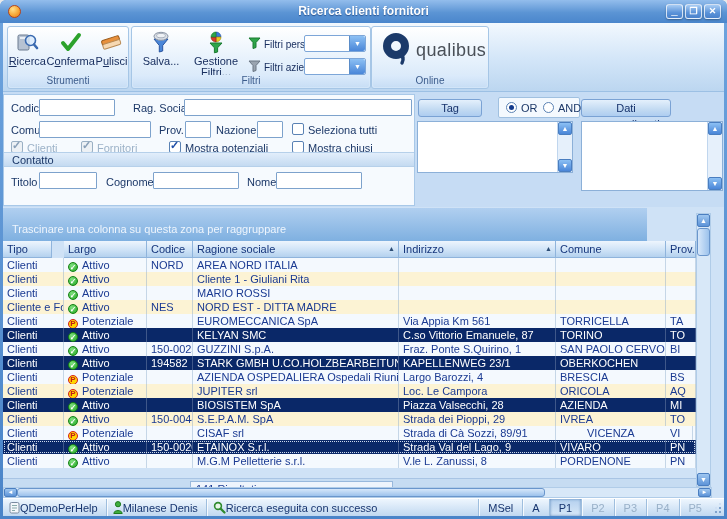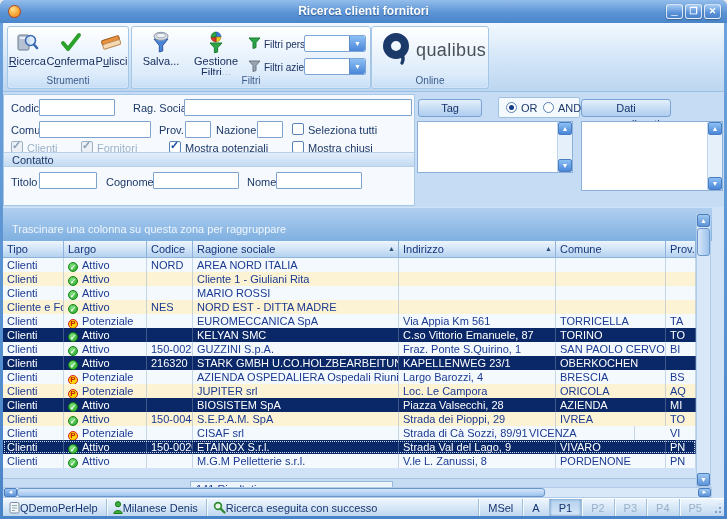--- a/index.html
+++ b/index.html
@@ -56,21 +56,21 @@
   .radiobox{position:absolute;left:490px;top:97px;width:82px;height:21px;background:#f4f9fe;
     border:1px solid #a0c0e0;border-radius:2px;box-sizing:border-box;}
   .radio{position:absolute;width:11px;height:11px;border:1px solid #5a82b4;border-radius:50%;background:#fff;box-sizing:border-box;}
   .radio.selected::after{content:"";position:absolute;left:2px;top:2px;width:5px;height:5px;border-radius:50%;background:#123a8c;}
   .listbox{position:absolute;background:#fff;border:1px solid #8cb0d8;box-sizing:border-box;}
   .lbtrack{position:absolute;right:0;top:0;bottom:0;width:14px;background:#e6f0fb;border-left:1px solid #c0d6ee;}
   .lbbtn{position:absolute;right:0;width:14px;height:13px;background:linear-gradient(#8cc0f4,#4a86d8);
     border:1px solid #4a7ec0;border-radius:2px;color:#fff;font-size:7px;line-height:11px;text-align:center;box-sizing:border-box;}
   
   .gridwrap{position:absolute;left:3px;top:207px;width:721px;height:291px;background:#cfe2f6;}
-  .groupband{position:absolute;left:0;top:1px;width:709px;height:33px;
+  .groupband{position:absolute;left:0;top:1px;width:644px;height:33px;
     background:linear-gradient(#b0cfF0,#7fb0e0);}
   .groupband span{position:absolute;left:9px;top:15px;color:#eef5fd;font-size:11px;}
   #grid-header{position:absolute;left:0;top:34px;width:693px;height:17px;}
   .hcell{position:absolute;top:0;height:17px;box-sizing:border-box;border-right:1px solid #8fb4dc;
     border-bottom:1px solid #8fb4dc;background:linear-gradient(#eef5fd,#cfe3f7 55%,#b4d1ee);
     color:#16367c;padding:2px 0 0 4px;overflow:hidden;white-space:nowrap;}
   .sort{position:absolute;right:3px;top:4px;font-size:7px;color:#2d4e76;}
   #grid-body{position:absolute;left:0;top:51px;width:693px;height:210px;overflow:hidden;}
   .grow{position:absolute;left:0;width:693px;height:14px;}
   .grow.plain{background:#f4f9fe;}
@@ -265,21 +265,21 @@
       <div class="lbbtn" style="top:0;">▲</div>
       <div class="lbbtn" style="bottom:0;">▼</div>
     </div>
   </div>
 
   <div class="gridwrap">
     <div class="groupband">
       <span>Trascinare una colonna su questa zona per raggruppare</span>
     </div>
     <div id="grid-header">
-        <div class="hcell" style="left: 0px; width: 61px;"><span>Tipo</span></div>
+        <div class="hcell" style="left: 0px; width: 49px;"><span>Tipo</span></div>
         <div class="hcell" style="left: 61px; width: 83px;"><span>Largo</span></div>
         <div class="hcell" style="left: 144px; width: 46px;"><span>Codice</span></div>
         <div class="hcell" style="left: 396px; width: 157px;"><span>Indirizzo</span><span class="sort">▲</span></div>
         <div class="hcell" style="left: 190px; width: 206px;"><span>Ragione sociale</span><span class="sort">▲</span></div>
         <div class="hcell" style="left: 553px; width: 110px;"><span>Comune</span></div>
         <div class="hcell" style="left: 663px; width: 30px;"><span>Prov.</span></div>
       </div>
     <div id="grid-body">
         <div class="grow plain" style="top: 0px;">
           <div class="gcell" style="left: 0px; width: 61px;">Clienti</div>
@@ -340,21 +340,21 @@
           <div class="gcell" style="left: 61px; width: 83px;"><span class="sticon attivo">✓</span><span>Attivo</span></div>
           <div class="gcell" style="left: 144px; width: 46px;">150-0025</div>
           <div class="gcell" style="left: 190px; width: 206px;">GUZZINI S.p.A.</div>
           <div class="gcell" style="left: 396px; width: 157px;">Fraz. Ponte S.Quirino, 1</div>
           <div class="gcell" style="left: 553px; width: 110px;">SAN PAOLO CERVO</div>
           <div class="gcell" style="left: 663px; width: 30px;">BI</div>
         </div>
         <div class="grow sel" style="top: 98px;">
           <div class="gcell" style="left: 0px; width: 61px;">Clienti</div>
           <div class="gcell" style="left: 61px; width: 83px;"><span class="sticon attivo">✓</span><span>Attivo</span></div>
-          <div class="gcell" style="left: 144px; width: 46px;">216320</div>
+          <div class="gcell" style="left: 144px; width: 46px;">194582</div>
           <div class="gcell" style="left: 190px; width: 206px;">STARK GMBH U.CO.HOLZBEARBEITUNGS WERKZ.</div>
           <div class="gcell" style="left: 396px; width: 157px;">KAPELLENWEG 23/1</div>
           <div class="gcell" style="left: 553px; width: 110px;">OBERKOCHEN</div>
           <div class="gcell" style="left: 663px; width: 30px;"></div>
         </div>
         <div class="grow plain" style="top: 112px;">
           <div class="gcell" style="left: 0px; width: 61px;">Clienti</div>
           <div class="gcell" style="left: 61px; width: 83px;"><span class="sticon pot">P</span><span>Potenziale</span></div>
           <div class="gcell" style="left: 144px; width: 46px;"></div>
           <div class="gcell" style="left: 190px; width: 206px;">AZIENDA OSPEDALIERA Ospedali Riuniti</div>
@@ -388,21 +388,21 @@
           <div class="gcell" style="left: 396px; width: 157px;">Strada dei Pioppi, 29</div>
           <div class="gcell" style="left: 553px; width: 110px;">IVREA</div>
           <div class="gcell" style="left: 663px; width: 30px;">TO</div>
         </div>
         <div class="grow plain" style="top: 168px;">
           <div class="gcell" style="left: 0px; width: 61px;">Clienti</div>
           <div class="gcell" style="left: 61px; width: 83px;"><span class="sticon pot">P</span><span>Potenziale</span></div>
           <div class="gcell" style="left: 144px; width: 46px;"></div>
           <div class="gcell" style="left: 190px; width: 206px;">CISAF srl</div>
           <div class="gcell" style="left: 396px; width: 157px;">Strada di Cà Sozzi, 89/91</div>
-          <div class="gcell" style="left: 522px; width: 110px;">VICENZA</div>
+          <div class="gcell" style="left: 580px; width: 110px;">VICENZA</div>
           <div class="gcell" style="left: 663px; width: 30px;">VI</div>
         </div>
         <div class="grow sel focus" style="top: 182px;">
           <div class="gcell" style="left: 0px; width: 61px;">Clienti</div>
           <div class="gcell" style="left: 61px; width: 83px;"><span class="sticon attivo">✓</span><span>Attivo</span></div>
           <div class="gcell" style="left: 144px; width: 46px;">150-0020</div>
           <div class="gcell" style="left: 190px; width: 206px;">ETAINOX S.r.l.</div>
           <div class="gcell" style="left: 396px; width: 157px;">Strada Val del Lago, 9</div>
           <div class="gcell" style="left: 553px; width: 110px;">VIVARO</div>
           <div class="gcell" style="left: 663px; width: 30px;">PN</div>

